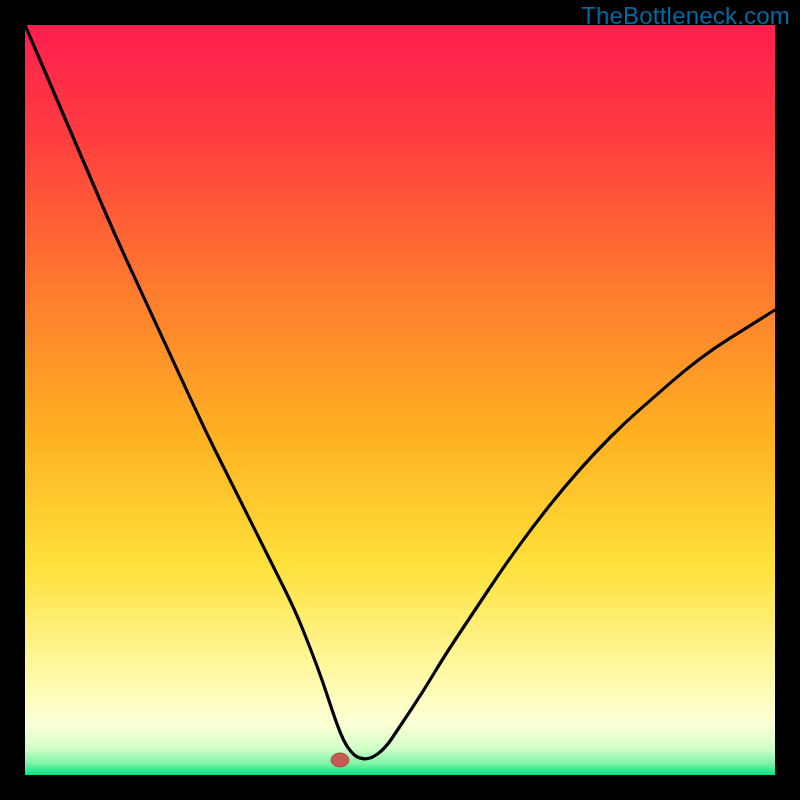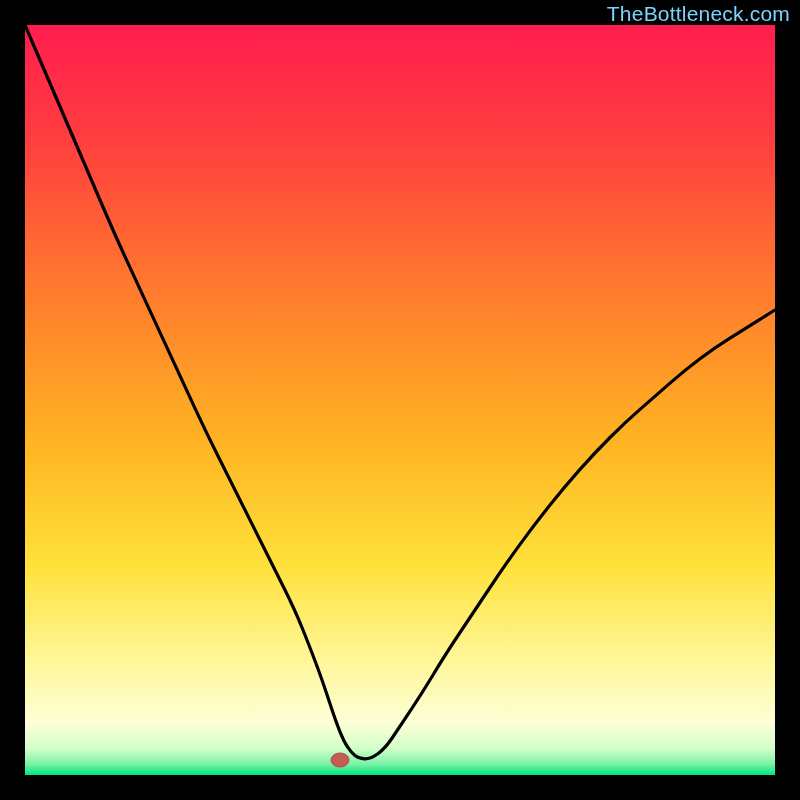--- a/index.html
+++ b/index.html
@@ -14,22 +14,22 @@
   .frame {
     position: relative;
     width: 800px;
     height: 800px;
     background: #000;
   }
   .watermark {
     position: absolute;
     top: 2px;
     right: 10px;
-    color: #7dd3fc;
-    font-size: 21px;
+    color: #0369a1;
+    font-size: 24px;
     font-weight: 500;
     letter-spacing: 0.2px;
     z-index: 10;
   }
   .plot-wrapper {
     position: absolute;
     left: 25px;
     top: 25px;
     width: 750px;
     height: 750px;

